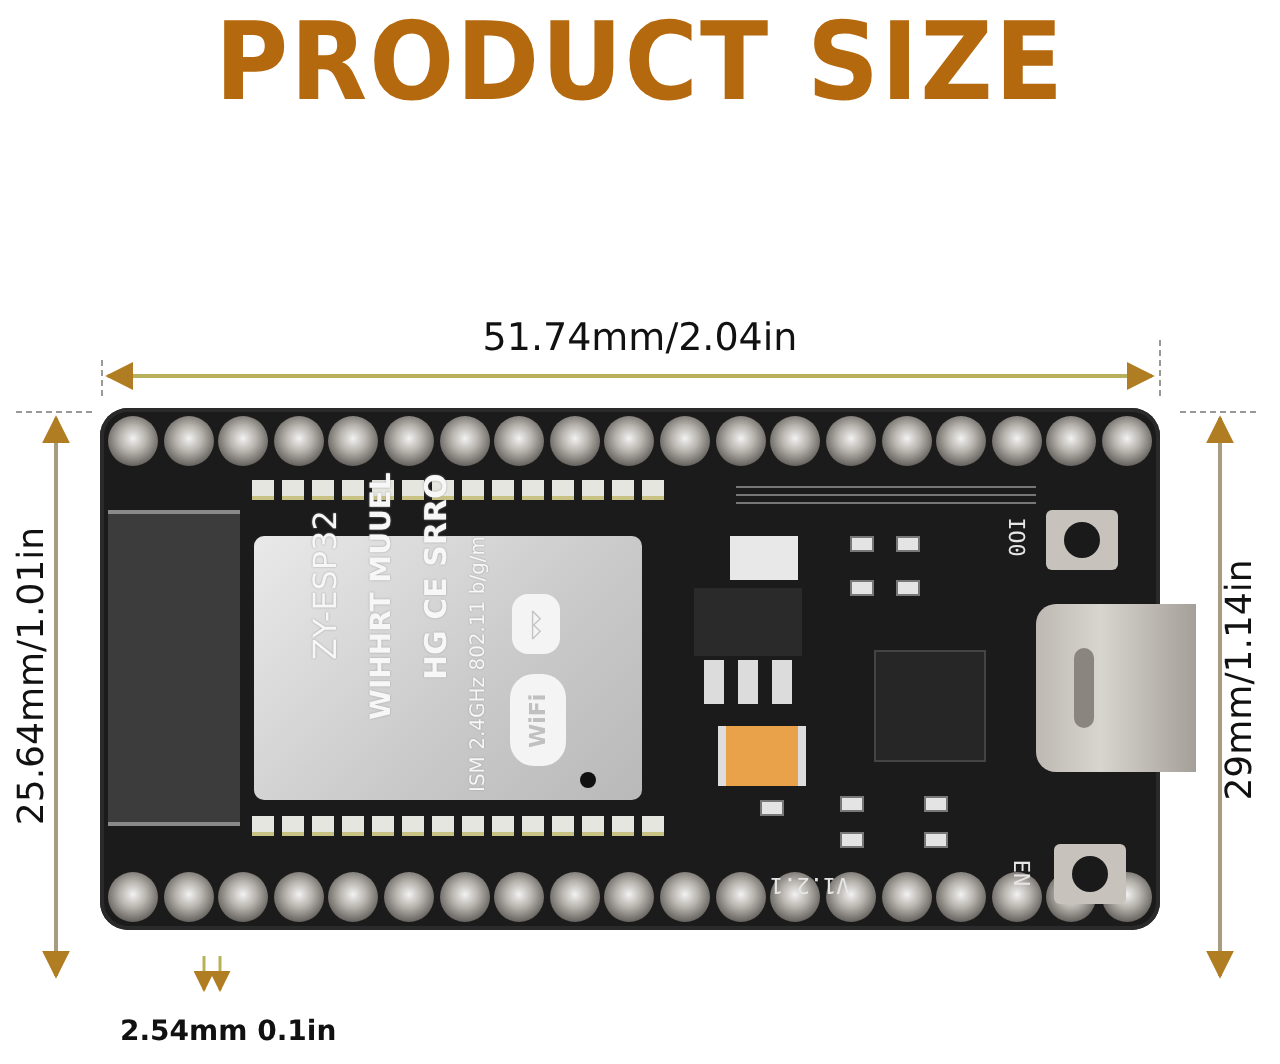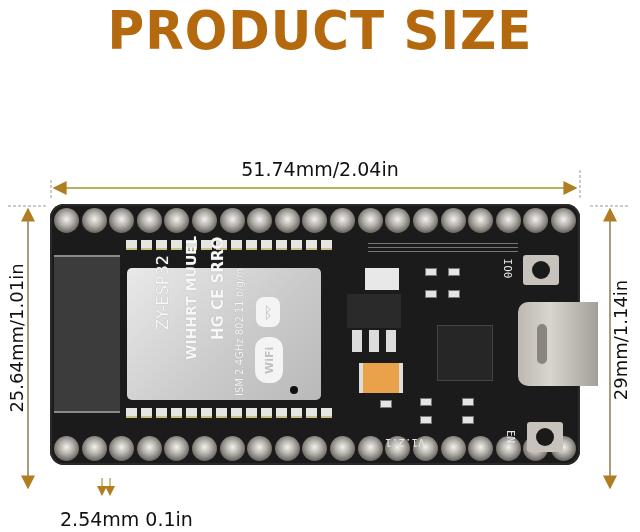--- a/index.html
+++ b/index.html
@@ -10,21 +10,21 @@
     position: absolute; left: 0; top: 2px; width: 640px; text-align: center;
     font-family: "DejaVu Sans", sans-serif; font-weight: bold;
     font-size: 50px; letter-spacing: 1px; color: #b5690e;
     transform: scaleY(1.08);
   }
 
   .dim-label { position: absolute; color: #111; font-size: 19px; white-space: nowrap; }
   .dim-top { left: 0; width: 640px; top: 158px; text-align: center; }
   .dim-left { left: 16px; top: 338px; transform: translate(-50%, -50%) rotate(-90deg); transform-origin: center; font-size: 18px; }
   .dim-right { left: 620px; top: 340px; transform: translate(-50%, -50%) rotate(-90deg); font-size: 18px; }
-  .dim-pitch { left: 60px; top: 508px; font-size: 19px; }
+  .dim-pitch { left: 60px; top: 508px; font-size: 14px; font-weight: bold; }
 
   svg.overlay { position: absolute; left: 0; top: 0; }
 
   
   .board {
     position: absolute; left: 50px; top: 204px; width: 530px; height: 261px;
     background: #1b1b1b; border-radius: 14px;
     box-shadow: inset 0 0 0 2px #2a2a2a;
   }
   .pin-row { position: absolute; left: 54px; width: 522px; display: flex; justify-content: space-between; }

